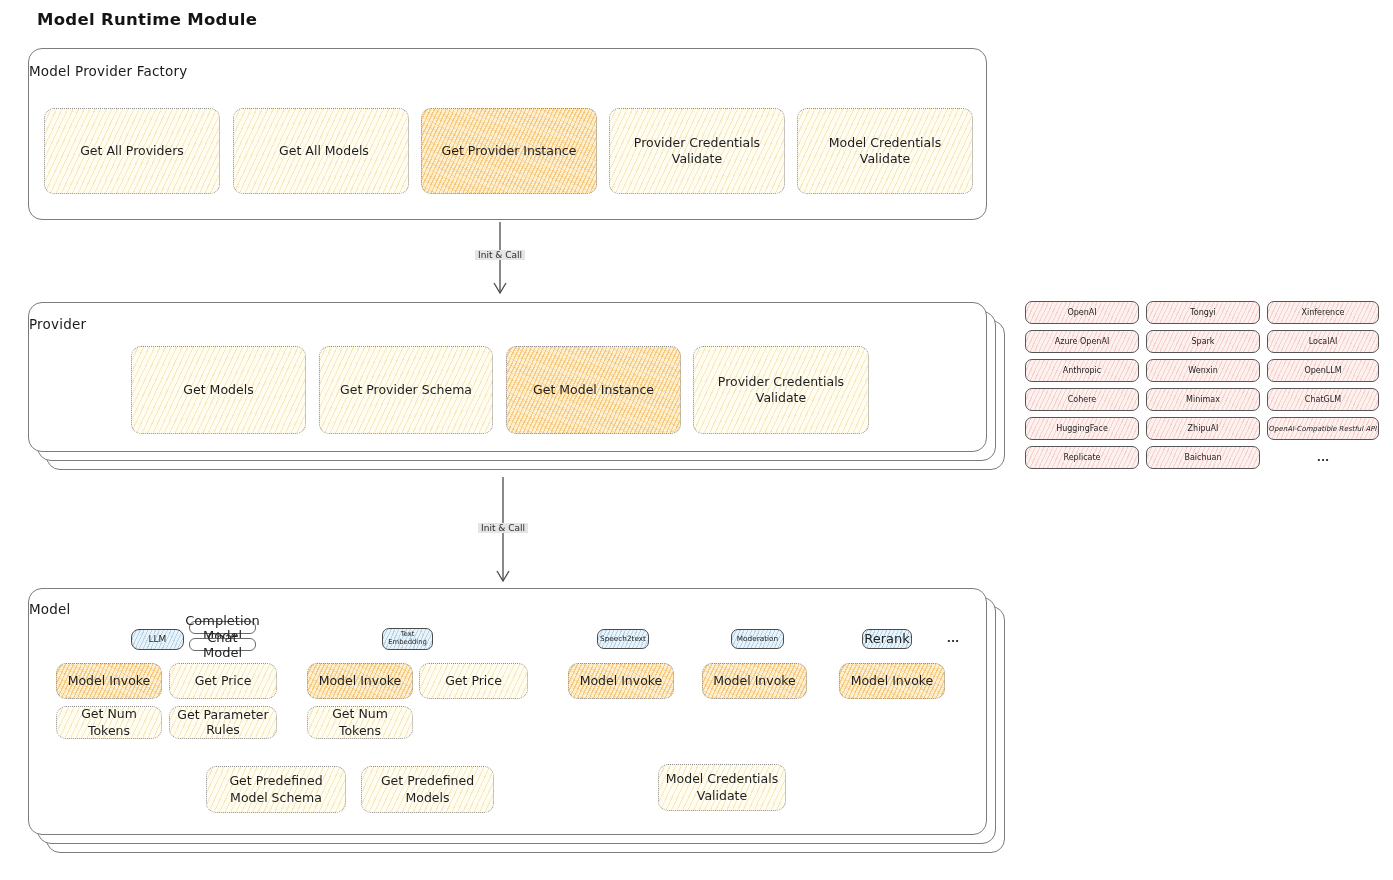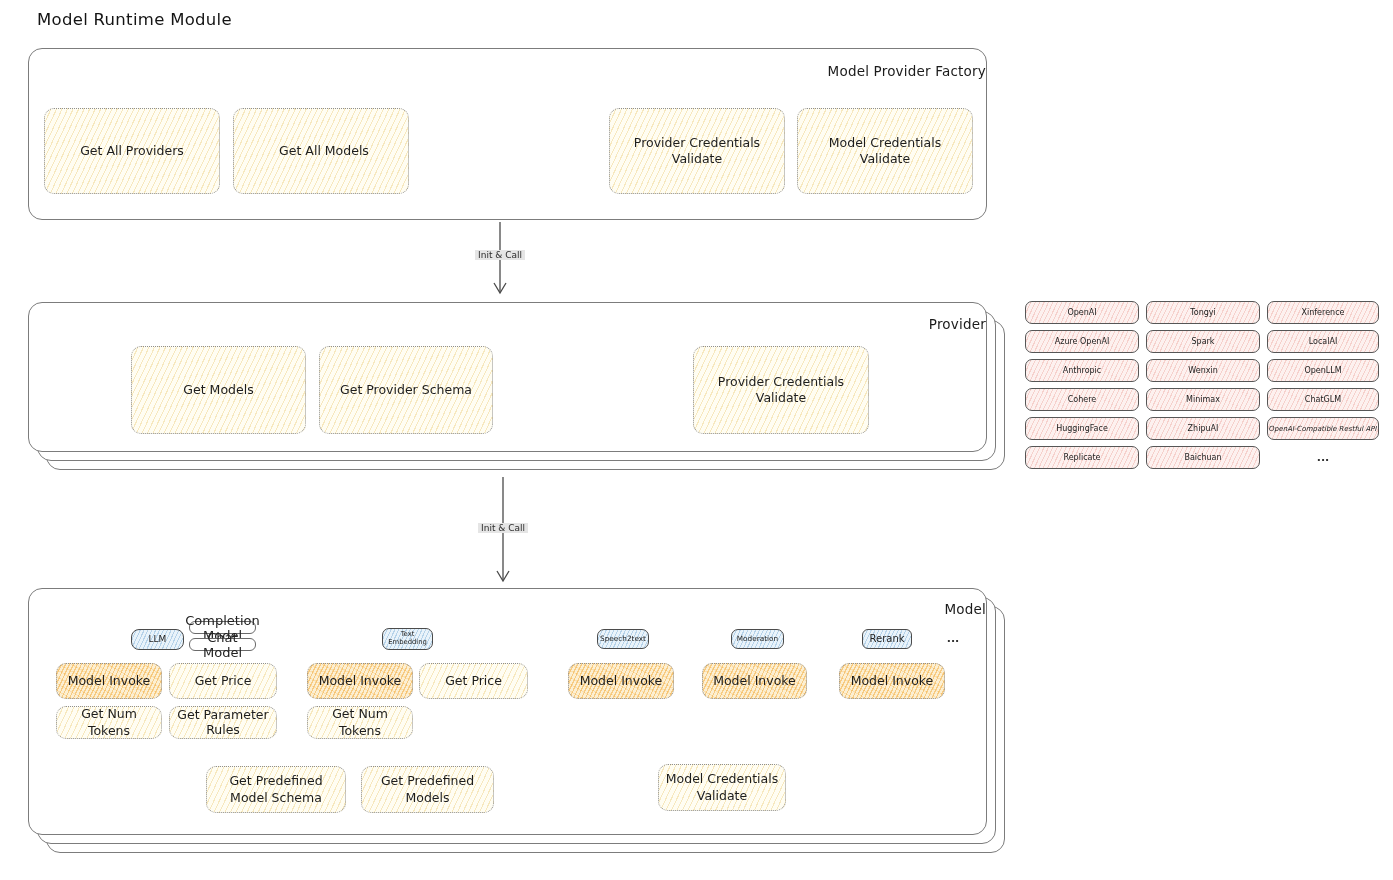--- a/index.html
+++ b/index.html
@@ -2,29 +2,29 @@
 <html><head>
 <meta charset="utf-8">
 <style>
   html,body{margin:0;padding:0;background:#ffffff;}
   #canvas{
     position:relative;width:1393px;height:880px;background:#ffffff;overflow:hidden;
     font-family:"DejaVu Sans",sans-serif;color:#1b1b1b;
   }
   .abs{position:absolute;}
   .page-title{
-    position:absolute;left:37px;top:10px;font-size:16.5px;font-weight:400;
+    position:absolute;left:37px;top:10px;font-size:16.5px;font-weight:700;
     letter-spacing:.3px;color:#141414;
   }
   
   .frame{
     position:absolute;background:#ffffff;border:1.4px solid #7c7c7c;border-radius:14px;
   }
   .frame-title{
-    position:absolute;left:0;right:0;top:14px;text-align:right;
+    position:absolute;left:0;right:0;top:14px;text-align:left;
     font-size:13.5px;color:#1b1b1b;letter-spacing:.2px;
   }
   
   .node{
     position:absolute;display:flex;align-items:center;justify-content:center;text-align:center;
     border:1.3px dotted #8f8f8f;border-radius:10px;
     background-color:#fffdf2;
     background-image:repeating-linear-gradient(115deg, rgba(231,191,92,.34) 0, rgba(231,191,92,.34) 1px, transparent 1px, transparent 5px);
     font-size:12.5px;line-height:1.3;color:#1d1d1d;padding:2px 6px;box-sizing:border-box;
   }
@@ -74,36 +74,38 @@
 <body>
 
 <div id="canvas">
 
   <div class="page-title">Model Runtime Module</div>
 
   <div class="frame" style="left:28px;top:48px;width:957px;height:170px;">
     <div class="frame-title">Model Provider Factory</div>
     <div class="node" style="left:15px;top:59px;width:176px;height:86px;">Get All Providers</div>
     <div class="node" style="left:204px;top:59px;width:176px;height:86px;padding-left:12px;">Get All Models</div>
+    <div class="node hl" style="left:392px;top:59px;width:176px;height:86px;">Get Provider Instance</div>
     <div class="node" style="left:580px;top:59px;width:176px;height:86px;">Provider Credentials Validate</div>
     <div class="node" style="left:768px;top:59px;width:176px;height:86px;">Model Credentials Validate</div>
   </div>
 
   <svg class="abs" style="left:489px;top:222px;" width="22" height="74" viewBox="0 0 22 74">
     <line x1="11" y1="0" x2="11" y2="70" stroke="#4a4a4a" stroke-width="1.3"></line>
     <path d="M5 61 L11 71 L17 61" fill="none" stroke="#4a4a4a" stroke-width="1.3"></path>
   </svg>
   <div class="flow-label" style="left:500px;top:250px;">Init &amp; Call</div>
 
   <div class="frame" style="left:46px;top:320px;width:957px;height:148px;"></div>
   <div class="frame" style="left:37px;top:311px;width:957px;height:148px;"></div>
   <div class="frame" style="left:28px;top:302px;width:957px;height:148px;">
     <div class="frame-title" style="top:13px;">Provider</div>
     <div class="node" style="left:102px;top:43px;width:175px;height:88px;">Get Models</div>
     <div class="node" style="left:290px;top:43px;width:174px;height:88px;text-align:center;">Get Provider Schema</div>
+    <div class="node hl" style="left:477px;top:43px;width:175px;height:88px;">Get Model Instance</div>
     <div class="node" style="left:664px;top:43px;width:176px;height:88px;">Provider Credentials Validate</div>
   </div>
 
   <div class="pgrid">
     <div class="pcell">OpenAI</div>
     <div class="pcell">Tongyi</div>
     <div class="pcell">Xinference</div>
     <div class="pcell">Azure OpenAI</div>
     <div class="pcell">Spark</div>
     <div class="pcell">LocalAI</div>
@@ -144,21 +146,21 @@
     <div class="node hl" style="left:278px;top:74px;width:106px;height:36px;">Model Invoke</div>
     <div class="node" style="left:390px;top:74px;width:109px;height:36px;">Get Price</div>
     <div class="node" style="left:278px;top:117px;width:106px;height:33px;">Get Num Tokens</div>
 
     <div class="chip" style="left:568px;top:40px;width:52px;height:20px;font-size:7.3px;">Speech2text</div>
     <div class="node hl" style="left:539px;top:74px;width:106px;height:36px;">Model Invoke</div>
 
     <div class="chip" style="left:702px;top:40px;width:53px;height:20px;font-size:7.3px;">Moderation</div>
     <div class="node hl" style="left:673px;top:74px;width:105px;height:36px;">Model Invoke</div>
 
-    <div class="chip" style="left:833px;top:40px;width:50px;height:20px;font-size:10px;border-radius:6px;">Rerank</div>
+    <div class="chip" style="left:833px;top:40px;width:50px;height:20px;font-size:13px;">Rerank</div>
     <div class="node hl" style="left:810px;top:74px;width:106px;height:36px;">Model Invoke</div>
 
     <div class="ellipsis" style="left:912px;top:40px;width:24px;height:20px;line-height:20px;">...</div>
 
     <div class="node" style="left:177px;top:177px;width:140px;height:47px;">Get Predefined Model Schema</div>
     <div class="node" style="left:332px;top:177px;width:133px;height:47px;">Get Predefined Models</div>
     <div class="node" style="left:629px;top:175px;width:128px;height:47px;">Model Credentials Validate</div>
   </div>
 
 </div>

